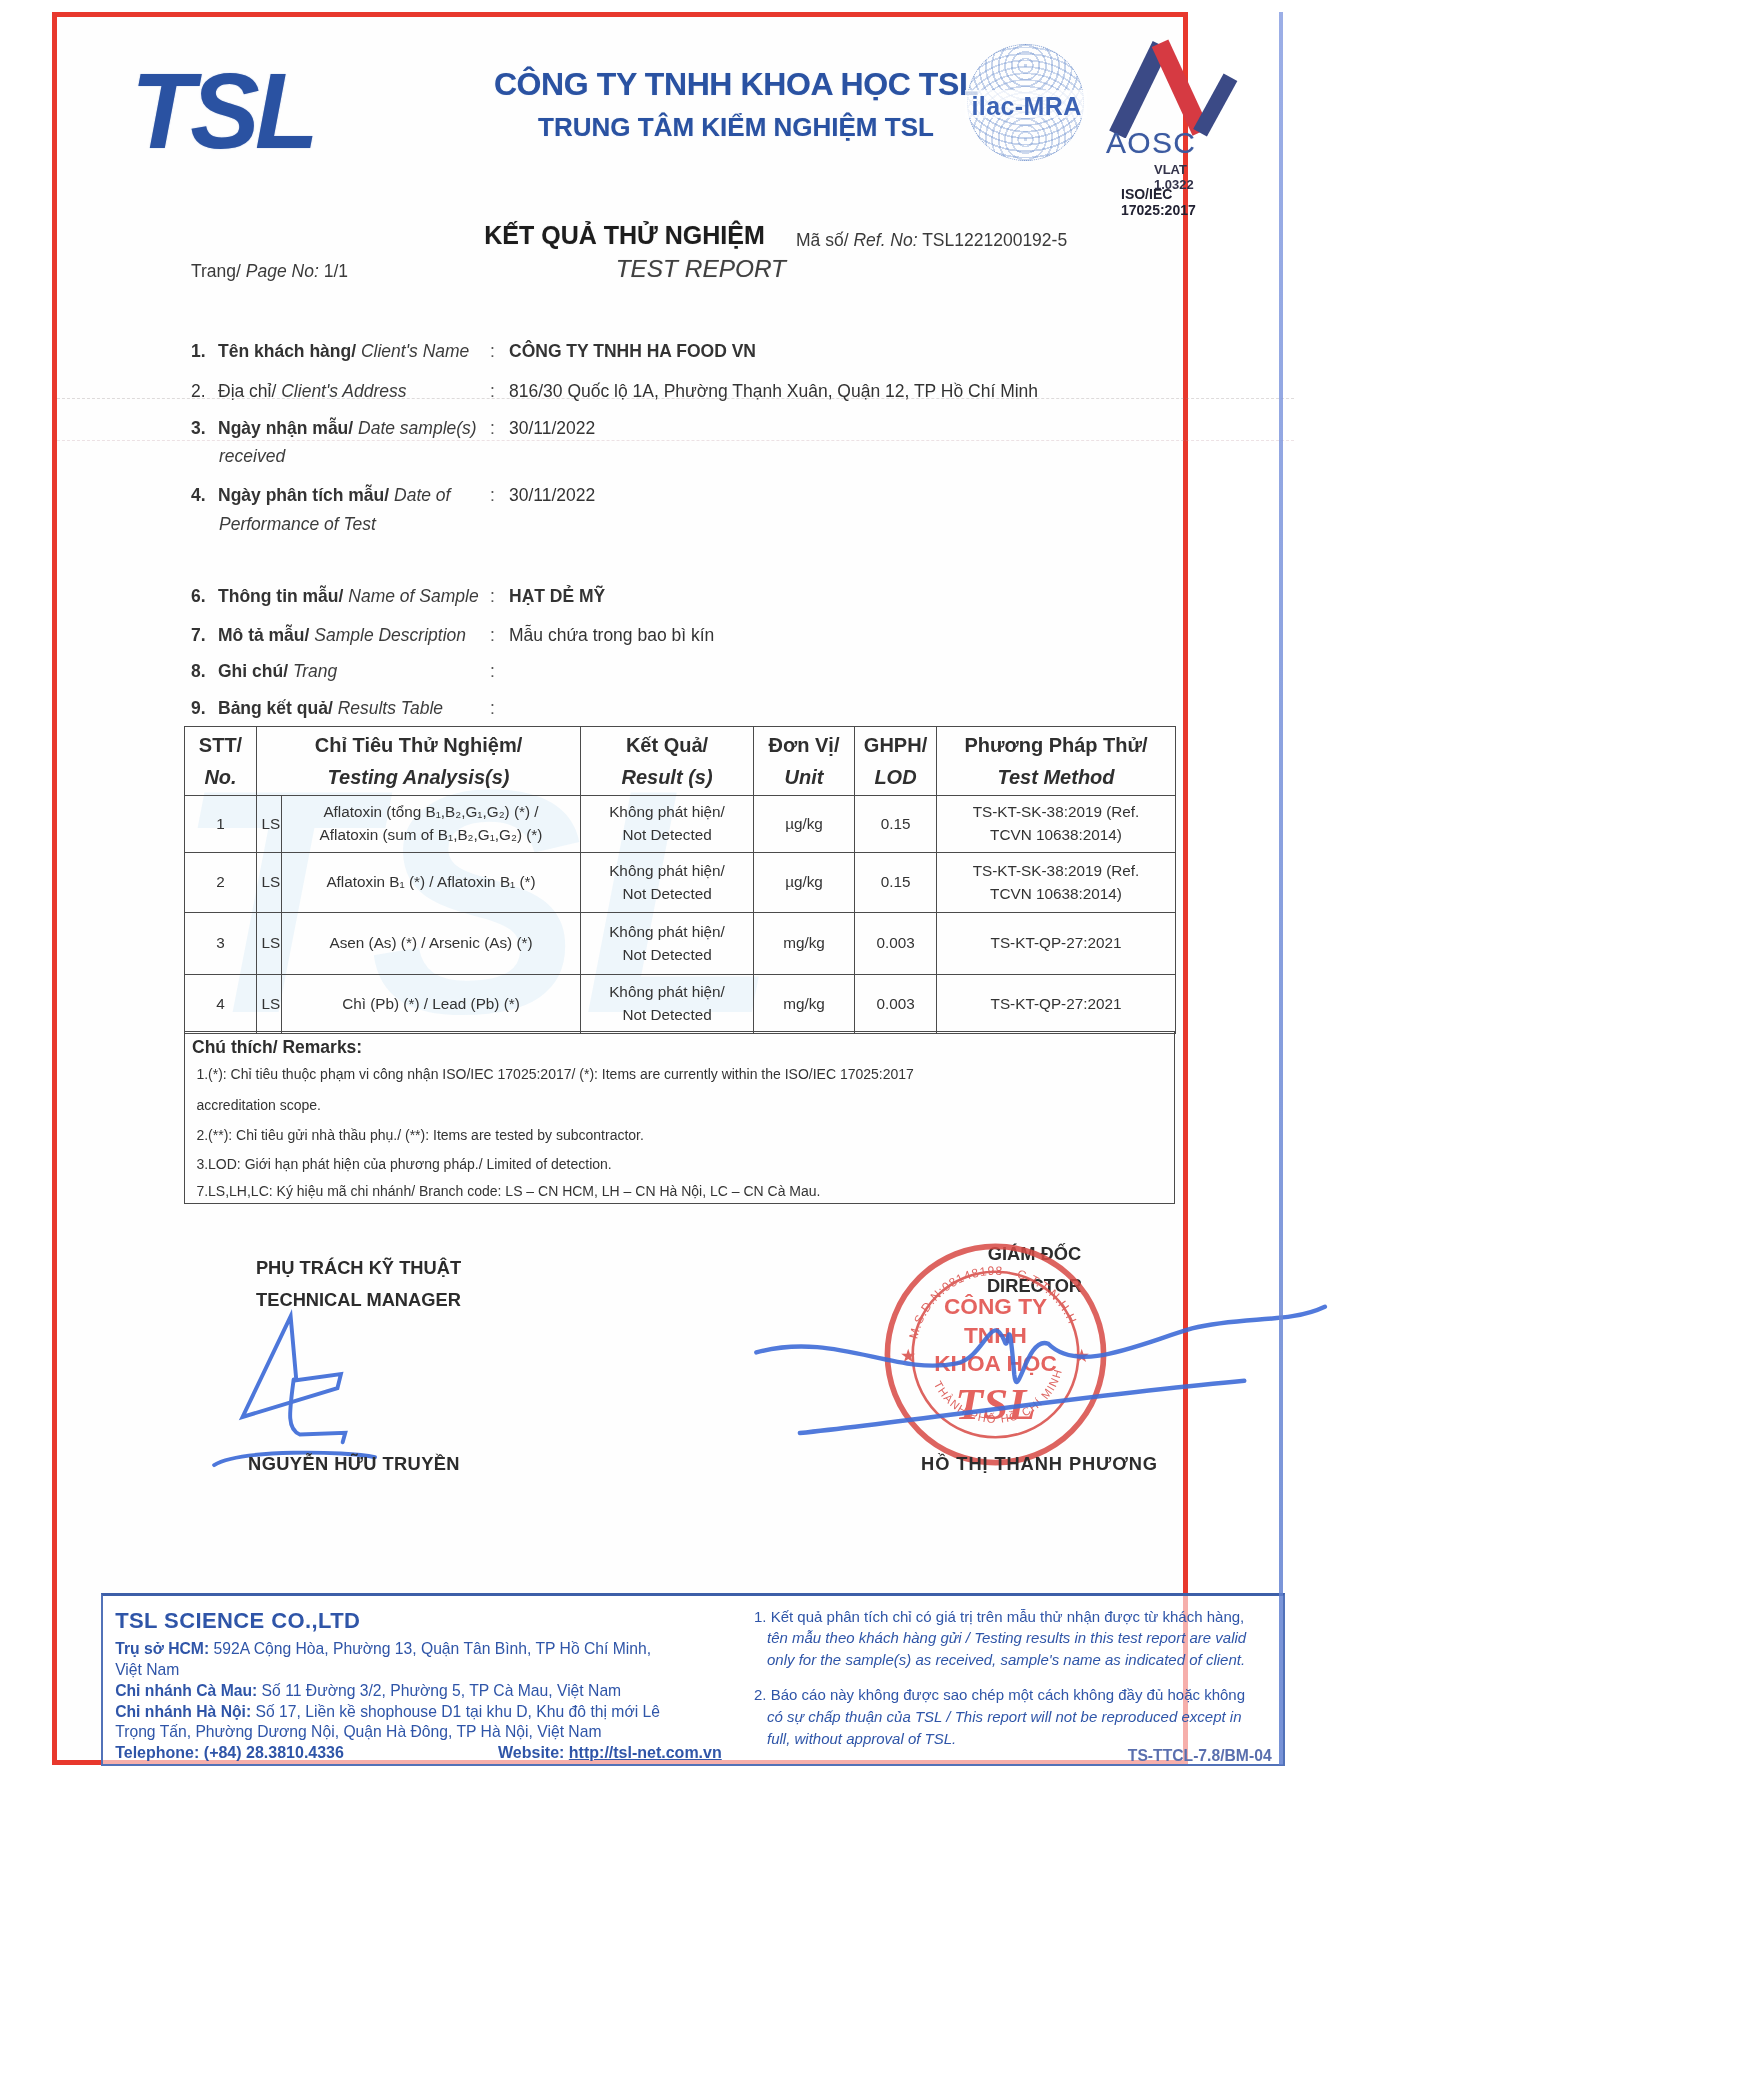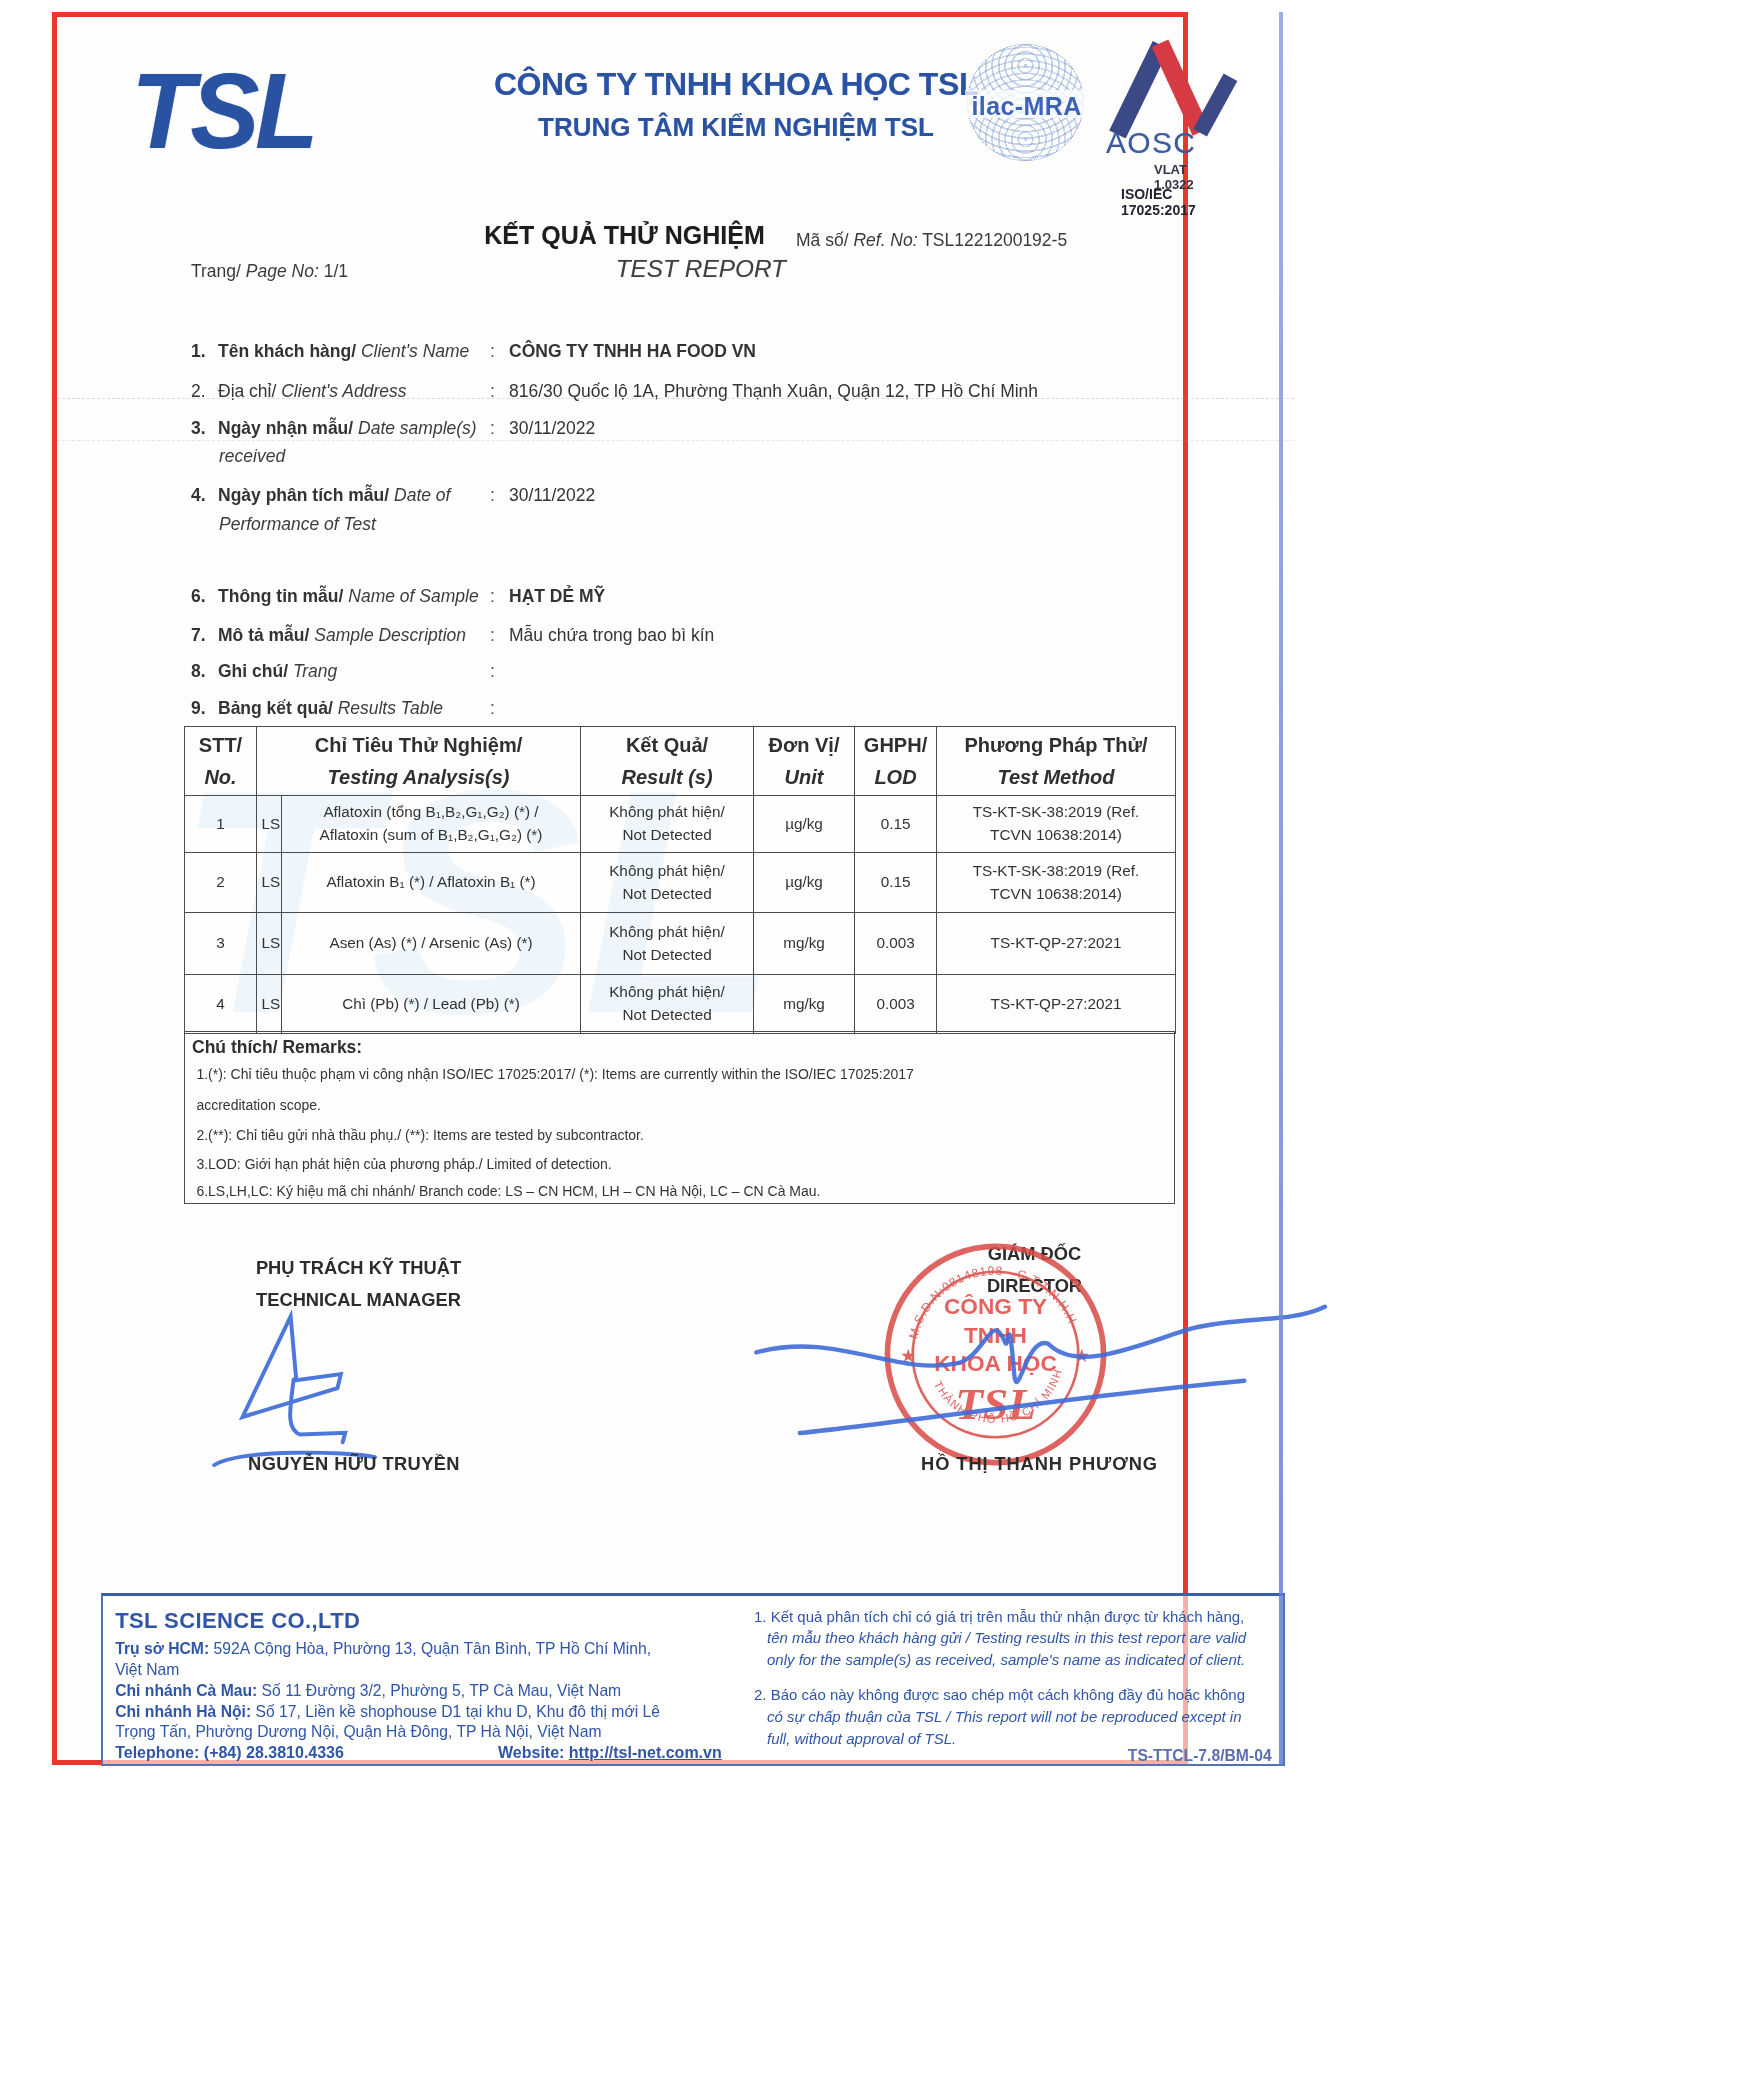--- a/index.html
+++ b/index.html
@@ -222,21 +222,21 @@
     </tr>
   </tbody>
     </table>
 
   <div class="abs remarks">
     <div class="ttl">Chú thích/ Remarks:</div>
     <div class="ln" style="top:34px">1.(*): Chỉ tiêu thuộc phạm vi công nhận ISO/IEC 17025:2017/ (*): Items are currently within the ISO/IEC 17025:2017</div>
     <div class="ln" style="top:65px">accreditation scope.</div>
     <div class="ln" style="top:95px">2.(**): Chỉ tiêu gửi nhà thầu phụ./ (**): Items are tested by subcontractor.</div>
     <div class="ln" style="top:124px">3.LOD: Giới hạn phát hiện của phương pháp./ Limited of detection.</div>
-    <div class="ln" style="top:151px">6.LS,LH,LC: Ký hiệu mã chi nhánh/ Branch code: LS – CN HCM, LH – CN Hà Nội, LC – CN Cà Mau.</div>
+    <div class="ln" style="top:151px">7.LS,LH,LC: Ký hiệu mã chi nhánh/ Branch code: LS – CN HCM, LH – CN Hà Nội, LC – CN Cà Mau.</div>
   </div>
 
   <div class="abs sig-ttl" style="left:166px;top:1240px;width:271px">PHỤ TRÁCH KỸ THUẬT</div>
   <div class="abs sig-ttl" style="left:166px;top:1272px;width:271px">TECHNICAL MANAGER</div>
 
   <svg class="abs" style="left:144px;top:1281px;" width="188" height="175" viewBox="0 0 430 400">
     <g fill="none" stroke="#3f6cd8" stroke-width="9" stroke-linecap="round" opacity="0.92">
       <path d="M95 272 L205 42 L218 188 L320 174 L312 206 L95 272 Z"></path>
       <path d="M212 186 C 202 262, 196 300, 226 312 L 330 308 L 324 330"></path>
       <path d="M30 382 C 90 345, 330 350, 398 364"></path>

